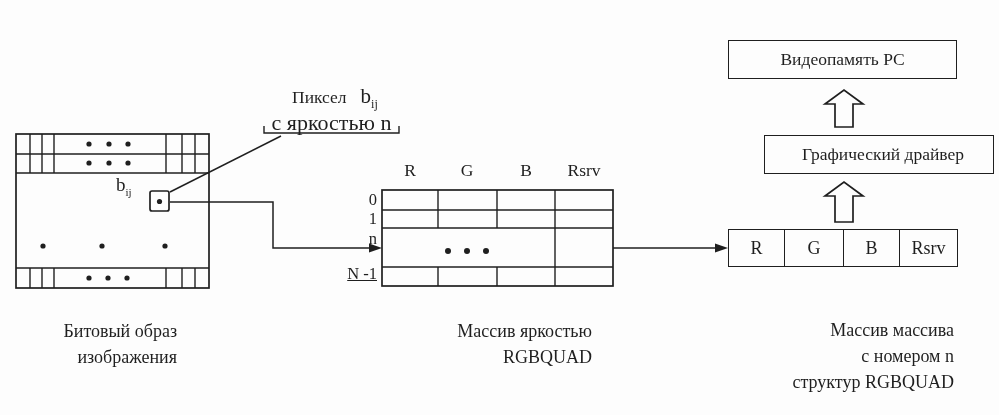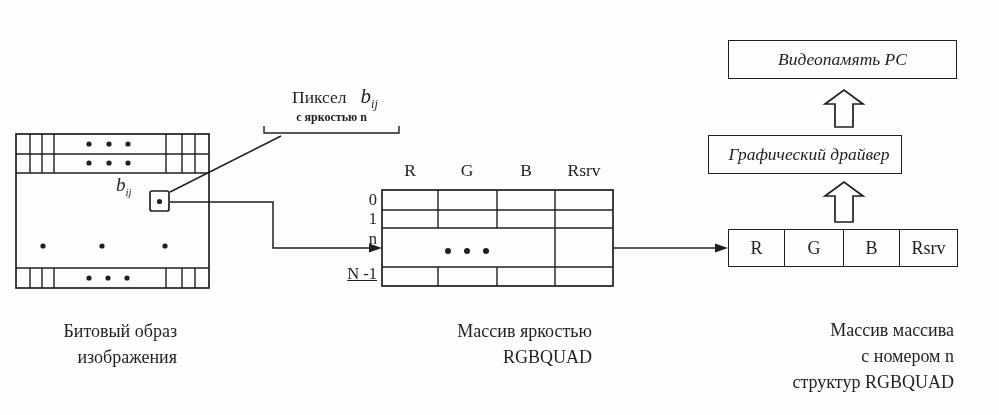--- a/index.html
+++ b/index.html
@@ -10,36 +10,35 @@
     background:var(--bg,#fdfdfd);
     font-family:"Liberation Serif", serif;
     color:var(--ink,#1f1f1f);
     overflow:hidden;
   }
   .svg-layer { position:absolute; left:0; top:0; color:var(--ink,#1f1f1f); }
   .box {
     position:absolute; border:1.7px solid var(--ink,#1f1f1f);
     display:flex; align-items:center; justify-content:center;
     font-size:17.5px;
-    font-style:italic;
   }
   .cells { position:absolute; border:1.7px solid var(--ink,#1f1f1f); display:flex; }
   .cells .cell {
     display:flex; align-items:center; justify-content:center;
     font-size:18px; border-right:1.6px solid var(--ink,#1f1f1f);
   }
   .cells .cell:last-child { border-right:none; }
   .colhead { position:absolute; width:60px; text-align:center; font-size:17.5px; }
   .rowlabel { position:absolute; left:329px; width:48px; text-align:right;
               font-size:16.5px; line-height:18px; }
   .caption { position:absolute; text-align:right; font-size:18px; line-height:26px; }
   .callout-line1 { position:absolute; display:flex; align-items:baseline; gap:14px;
                    font-size:17.5px; }
-  .callout-line2 { position:absolute; text-align:center; font-size:12px;font-weight:bold; }
-  .var { font-style:italic; }
+  .callout-line2 { position:absolute; text-align:center; font-size:22px; }
+  .var { }
   .var-big { font-size:21px; }
   .bij-label { position:absolute; font-size:19px; }
   sub { font-size:0.58em; }
 </style>
 </head>
 <body>
 
 <div class="canvas">
 
   <svg class="svg-layer" width="999" height="415" viewBox="0 0 999 415">
@@ -135,21 +134,21 @@
 
   <div class="rowlabel" style="top:191px;">0</div>
   <div class="rowlabel" style="top:210px;">1</div>
   <div class="rowlabel" style="top:230px;">n</div>
   <div class="rowlabel" style="top:265px;text-decoration:underline;">N -1</div>
 
   <div class="box" style="left:728px; top:40px; width:229px; height:39px;">
     <span>Видеопамять PC</span>
   </div>
 
-  <div class="box" style="left:708px; top:135px; width:194px; height:39px;padding-left:8px;">
+  <div class="box" style="left:764px; top:135px; width:230px; height:39px;padding-left:8px;">
     <span>Графический драйвер</span>
   </div>
 
   <div class="cells" style="left:728px; top:229px; width:230px; height:38px;">
     <div class="cell" style="width:56px;">R</div>
     <div class="cell" style="width:59px;">G</div>
     <div class="cell" style="width:56px;">B</div>
     <div class="cell" style="flex:1;">Rsrv</div>
   </div>
 

